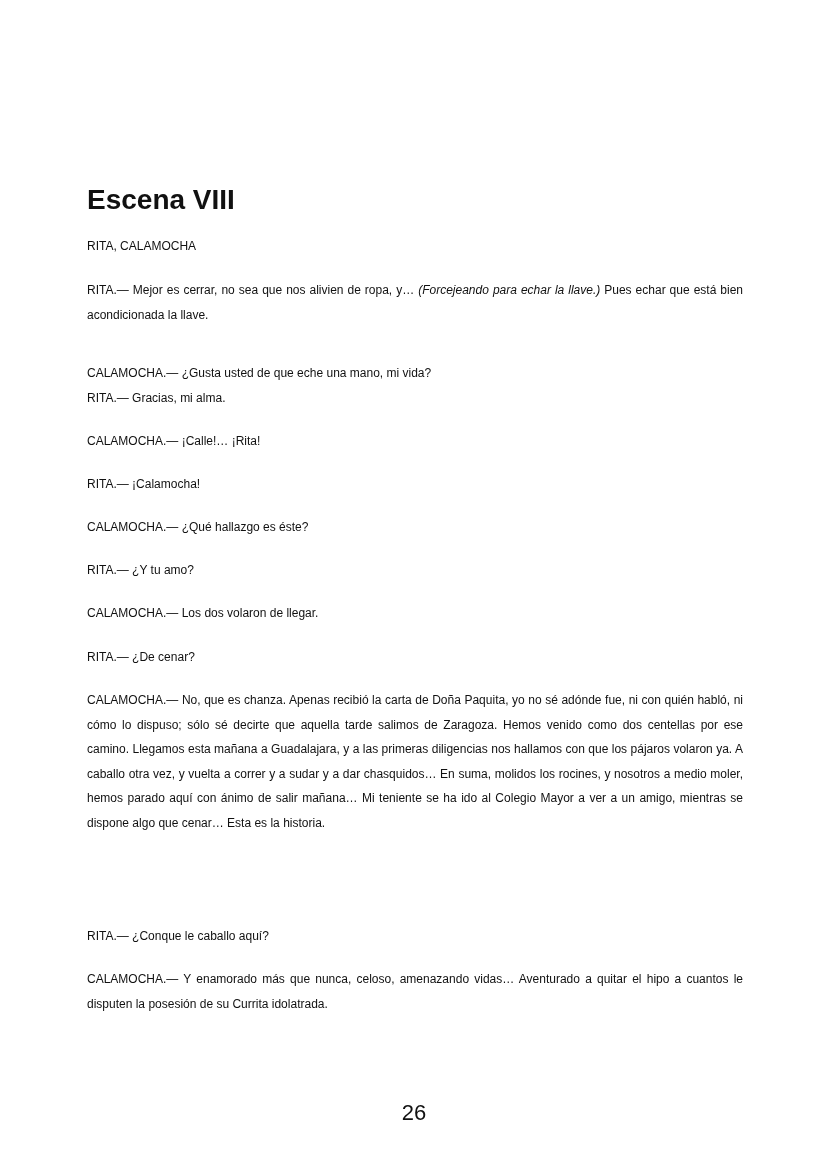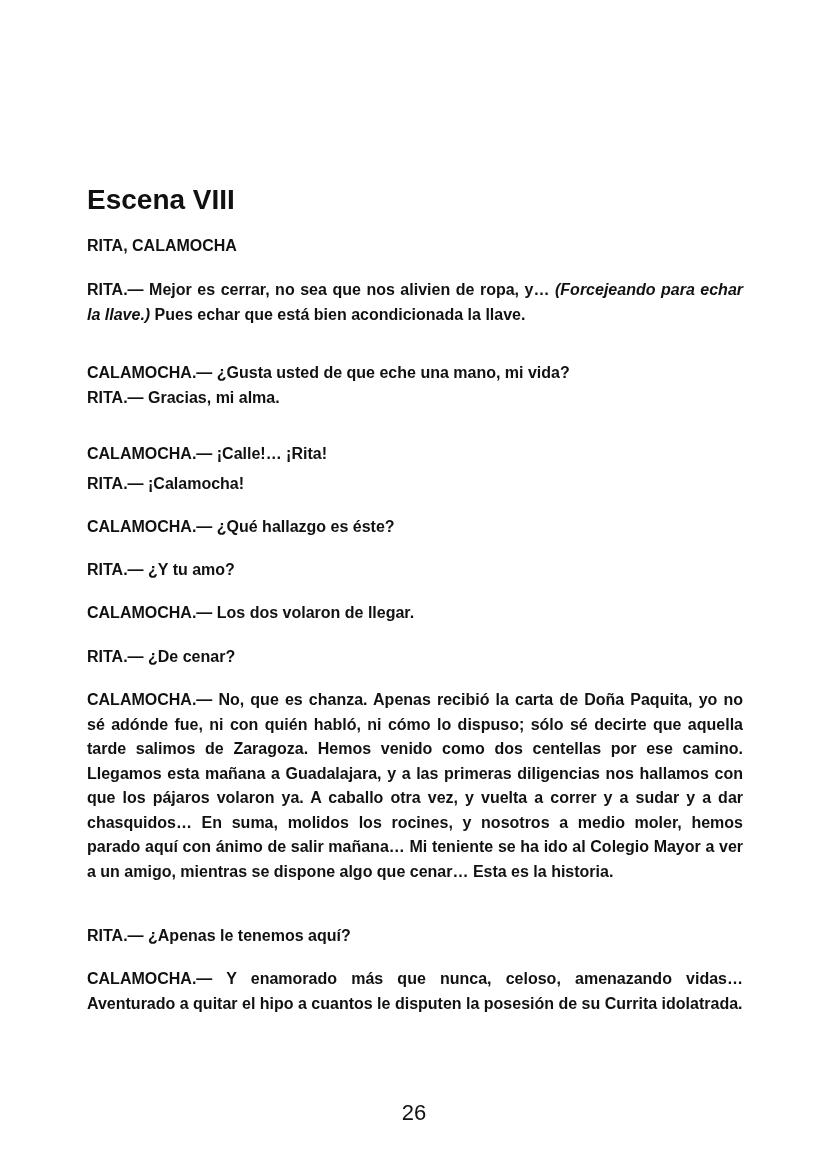--- a/index.html
+++ b/index.html
@@ -28,24 +28,23 @@
       font-size: 28px;
       font-weight: bold;
       margin: 0;
       line-height: 28px;
     }
     .p {
       position: absolute;
       left: 0;
       width: 656px;
       margin: 0;
-      font-size: 16px;
+      font-size: 12px;
       line-height: 24.5px;
       text-align: justify;
-      font-weight: bold;
     }
     .stage { font-style: italic; }
     .page-number {
       position: absolute;
       top: 1100px;
       left: 0;
       width: 828px;
       text-align: center;
       font-size: 22px;
     }
@@ -57,32 +56,32 @@
   <h2 class="scene-title">Escena VIII</h2>
 
   <p class="p" style="top:234px">RITA, CALAMOCHA</p>
 
   <p class="p" style="top:278px"><span>RITA.—</span><span> Mejor es cerrar, no sea que nos alivien de ropa, y… </span><span class="stage">(Forcejeando para echar la llave.)</span><span> Pues echar que está bien acondicionada la llave.</span></p>
 
   <p class="p" style="top:361px"><span>CALAMOCHA.—</span><span> ¿Gusta usted de que eche una mano, mi vida?</span></p>
 
   <p class="p" style="top:386px"><span>RITA.—</span><span> Gracias, mi alma.</span></p>
 
-  <p class="p" style="top:442px"><span>CALAMOCHA.—</span><span> ¡Calle!… ¡Rita!</span></p>
+  <p class="p" style="top:429px"><span>CALAMOCHA.—</span><span> ¡Calle!… ¡Rita!</span></p>
 
   <p class="p" style="top:472px"><span>RITA.—</span><span> ¡Calamocha!</span></p>
 
   <p class="p" style="top:515px"><span>CALAMOCHA.—</span><span> ¿Qué hallazgo es éste?</span></p>
 
   <p class="p" style="top:558px"><span>RITA.—</span><span> ¿Y tu amo?</span></p>
 
   <p class="p" style="top:601px"><span>CALAMOCHA.—</span><span> Los dos volaron de llegar.</span></p>
 
   <p class="p" style="top:645px"><span>RITA.—</span><span> ¿De cenar?</span></p>
 
   <p class="p" style="top:688px"><span>CALAMOCHA.—</span><span> No, que es chanza. Apenas recibió la carta de Doña Paquita, yo no sé adónde fue, ni con quién habló, ni cómo lo dispuso; sólo sé decirte que aquella tarde salimos de Zaragoza. Hemos venido como dos centellas por ese camino. Llegamos esta mañana a Guadalajara, y a las primeras diligencias nos hallamos con que los pájaros volaron ya. A caballo otra vez, y vuelta a correr y a sudar y a dar chasquidos… En suma, molidos los rocines, y nosotros a medio moler, hemos parado aquí con ánimo de salir mañana… Mi teniente se ha ido al Colegio Mayor a ver a un amigo, mientras se dispone algo que cenar… Esta es la historia.</span></p>
 
-  <p class="p" style="top:924px"><span>RITA.—</span><span> ¿Apenas le tenemos aquí?</span></p>
+  <p class="p" style="top:924px"><span>RITA.—</span><span> ¿Conque le caballo aquí?</span></p>
 
   <p class="p" style="top:967px"><span>CALAMOCHA.—</span><span> Y enamorado más que nunca, celoso, amenazando vidas… Aventurado a quitar el hipo a cuantos le disputen la posesión de su Currita idolatrada.</span></p>
 </div>
 
 <div class="page-number">26</div>
 
 </body></html>

